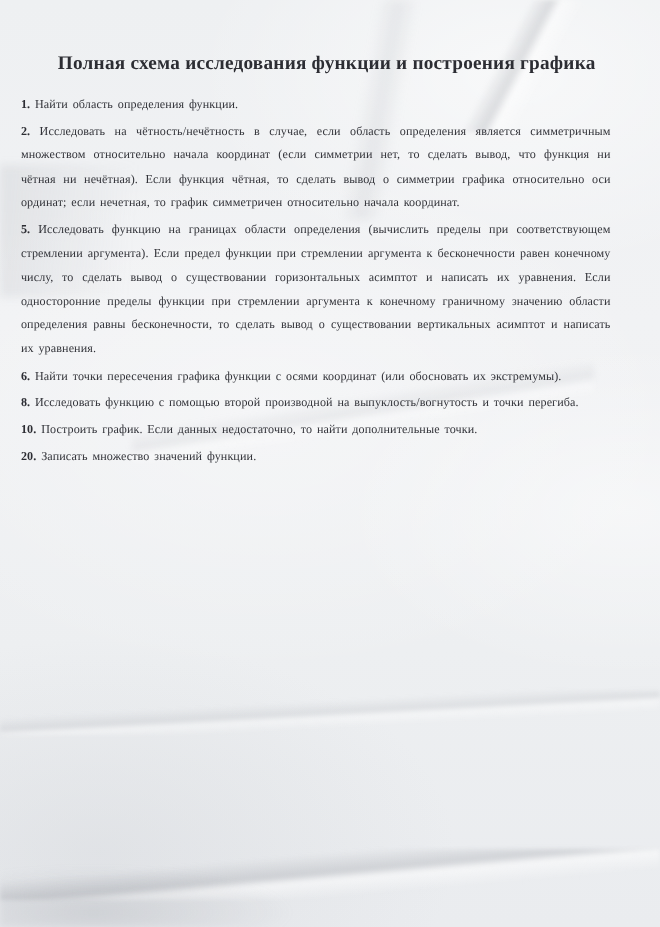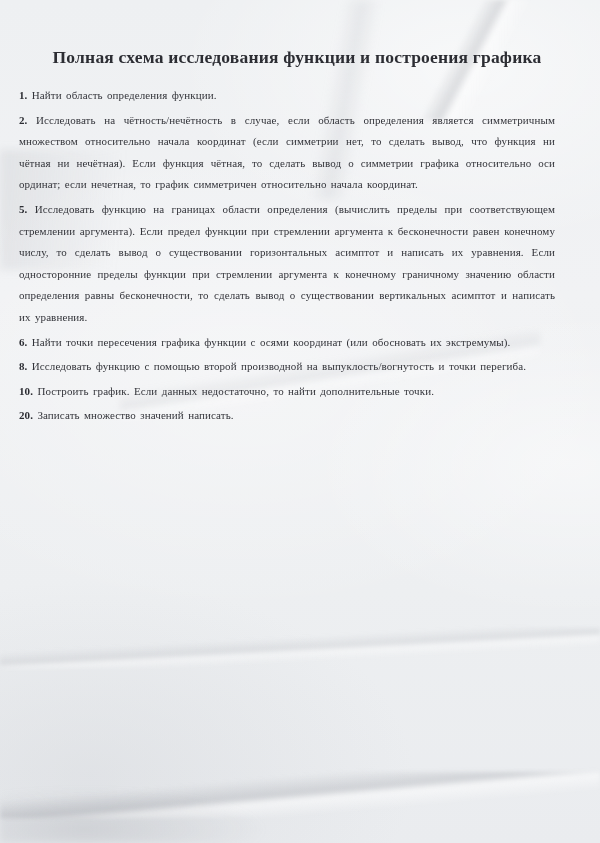--- a/index.html
+++ b/index.html
@@ -110,14 +110,14 @@
   <p class="doc-item"><b class="num">5.</b> <span>Исследовать функцию на границах области определения (вычислить пределы при соответствующем стремлении аргумента). Если предел функции при стремлении аргумента к бесконечности равен конечному числу, то сделать вывод о существовании горизонтальных асимптот и написать их уравнения. Если односторонние пределы функции при стремлении аргумента к конечному граничному значению области определения равны бесконечности, то сделать вывод о существовании вертикальных асимптот и написать их уравнения.</span></p>
 
   <p class="doc-item"><b class="num">6.</b> <span>Найти точки пересечения графика функции с осями координат (или обосновать их экстремумы).</span></p>
 
 
   <p class="doc-item"><b class="num">8.</b> <span>Исследовать функцию с помощью второй производной на выпуклость/вогнутость и точки перегиба.</span></p>
 
 
   <p class="doc-item"><b class="num">10.</b> <span>Построить график. Если данных недостаточно, то найти дополнительные точки.</span></p>
 
-  <p class="doc-item"><b class="num">20.</b> <span>Записать множество значений написать.</span></p>
+  <p class="doc-item"><b class="num">20.</b> <span>Записать множество значений функции.</span></p>
 </div>
 
 </body></html>

